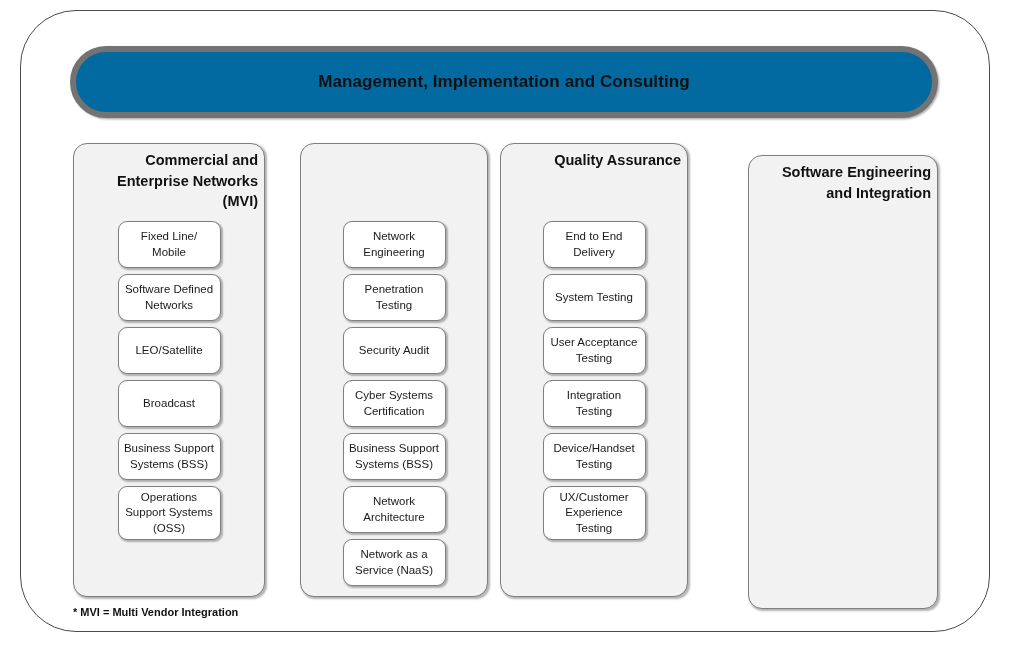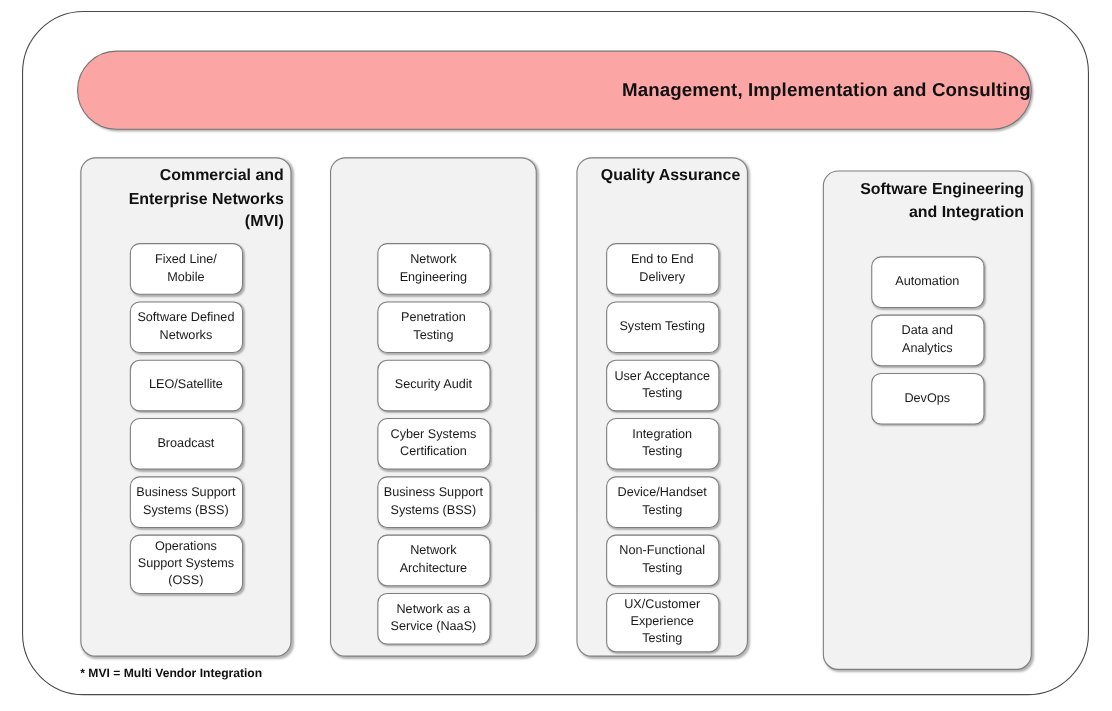--- a/index.html
+++ b/index.html
@@ -36,27 +36,27 @@
   }
 
   
   .banner {
     position: absolute;
     left: 70px;
     top: 46px;
     width: 868px;
     height: 72px;
     box-sizing: border-box;
-    border: 1px solid #737373;
+    border: 6px solid #737373;
     border-radius: 38px;
-    background: #fca5a5;
+    background: #0369a1;
     box-shadow: 1.5px 1.5px 2px rgba(0,0,0,0.30);
     display: flex;
     align-items: center;
-    justify-content: flex-end;
+    justify-content: center;
   }
   .banner-title {
     font-size: 17px;
     font-weight: bold;
     color: #111111;
     letter-spacing: 0.1px;
   }
 
   
   .columns {
@@ -69,21 +69,21 @@
     top: 143px;
     height: 454px;
     box-sizing: border-box;
     border: 1px solid #7f7f7f;
     border-radius: 14px;
     background: #f2f2f2;
     box-shadow: 1.5px 1.5px 2px rgba(0,0,0,0.30);
   }
   .col-0 { left: 73px;  width: 192px; }
   .col-1 { left: 300px; width: 188px; }
-  .col-2 { left: 524px; width: 156px; padding-left: 44px; }
+  .col-2 { left: 500px; width: 188px; padding-left: 44px; }
   .col-3 { left: 748px; width: 190px; margin-top: 12px; }
 
   .col-title {
     position: absolute;
     left: 6px;
     right: 6px;
     top: 6px;
     text-align: right;
     font-size: 14.5px;
     font-weight: bold;
@@ -205,39 +205,25 @@
           </div>
           <div class="card">
             <div class="card-label">User Acceptance Testing</div>
           </div>
           <div class="card">
             <div class="card-label">Integration Testing</div>
           </div>
           <div class="card">
             <div class="card-label">Device/Handset Testing</div>
           </div>
-          <div class="card">
-            <div class="card-label">Non-Functional Testing</div>
-          </div>
           <div class="card tall">
             <div class="card-label">UX/Customer Experience Testing</div>
           </div>
         </div>
       </div>
       <div class="column col-3">
         <div class="col-title">Software Engineering and Integration</div>
-        <div class="cards">
-          <div class="card">
-            <div class="card-label">Automation</div>
-          </div>
-          <div class="card">
-            <div class="card-label">Data and Analytics</div>
-          </div>
-          <div class="card">
-            <div class="card-label">DevOps</div>
-          </div>
-        </div>
       </div>
     </div>
 
   <div class="footnote">* MVI = Multi Vendor Integration</div>
 
 </div>
 
 </body></html>

